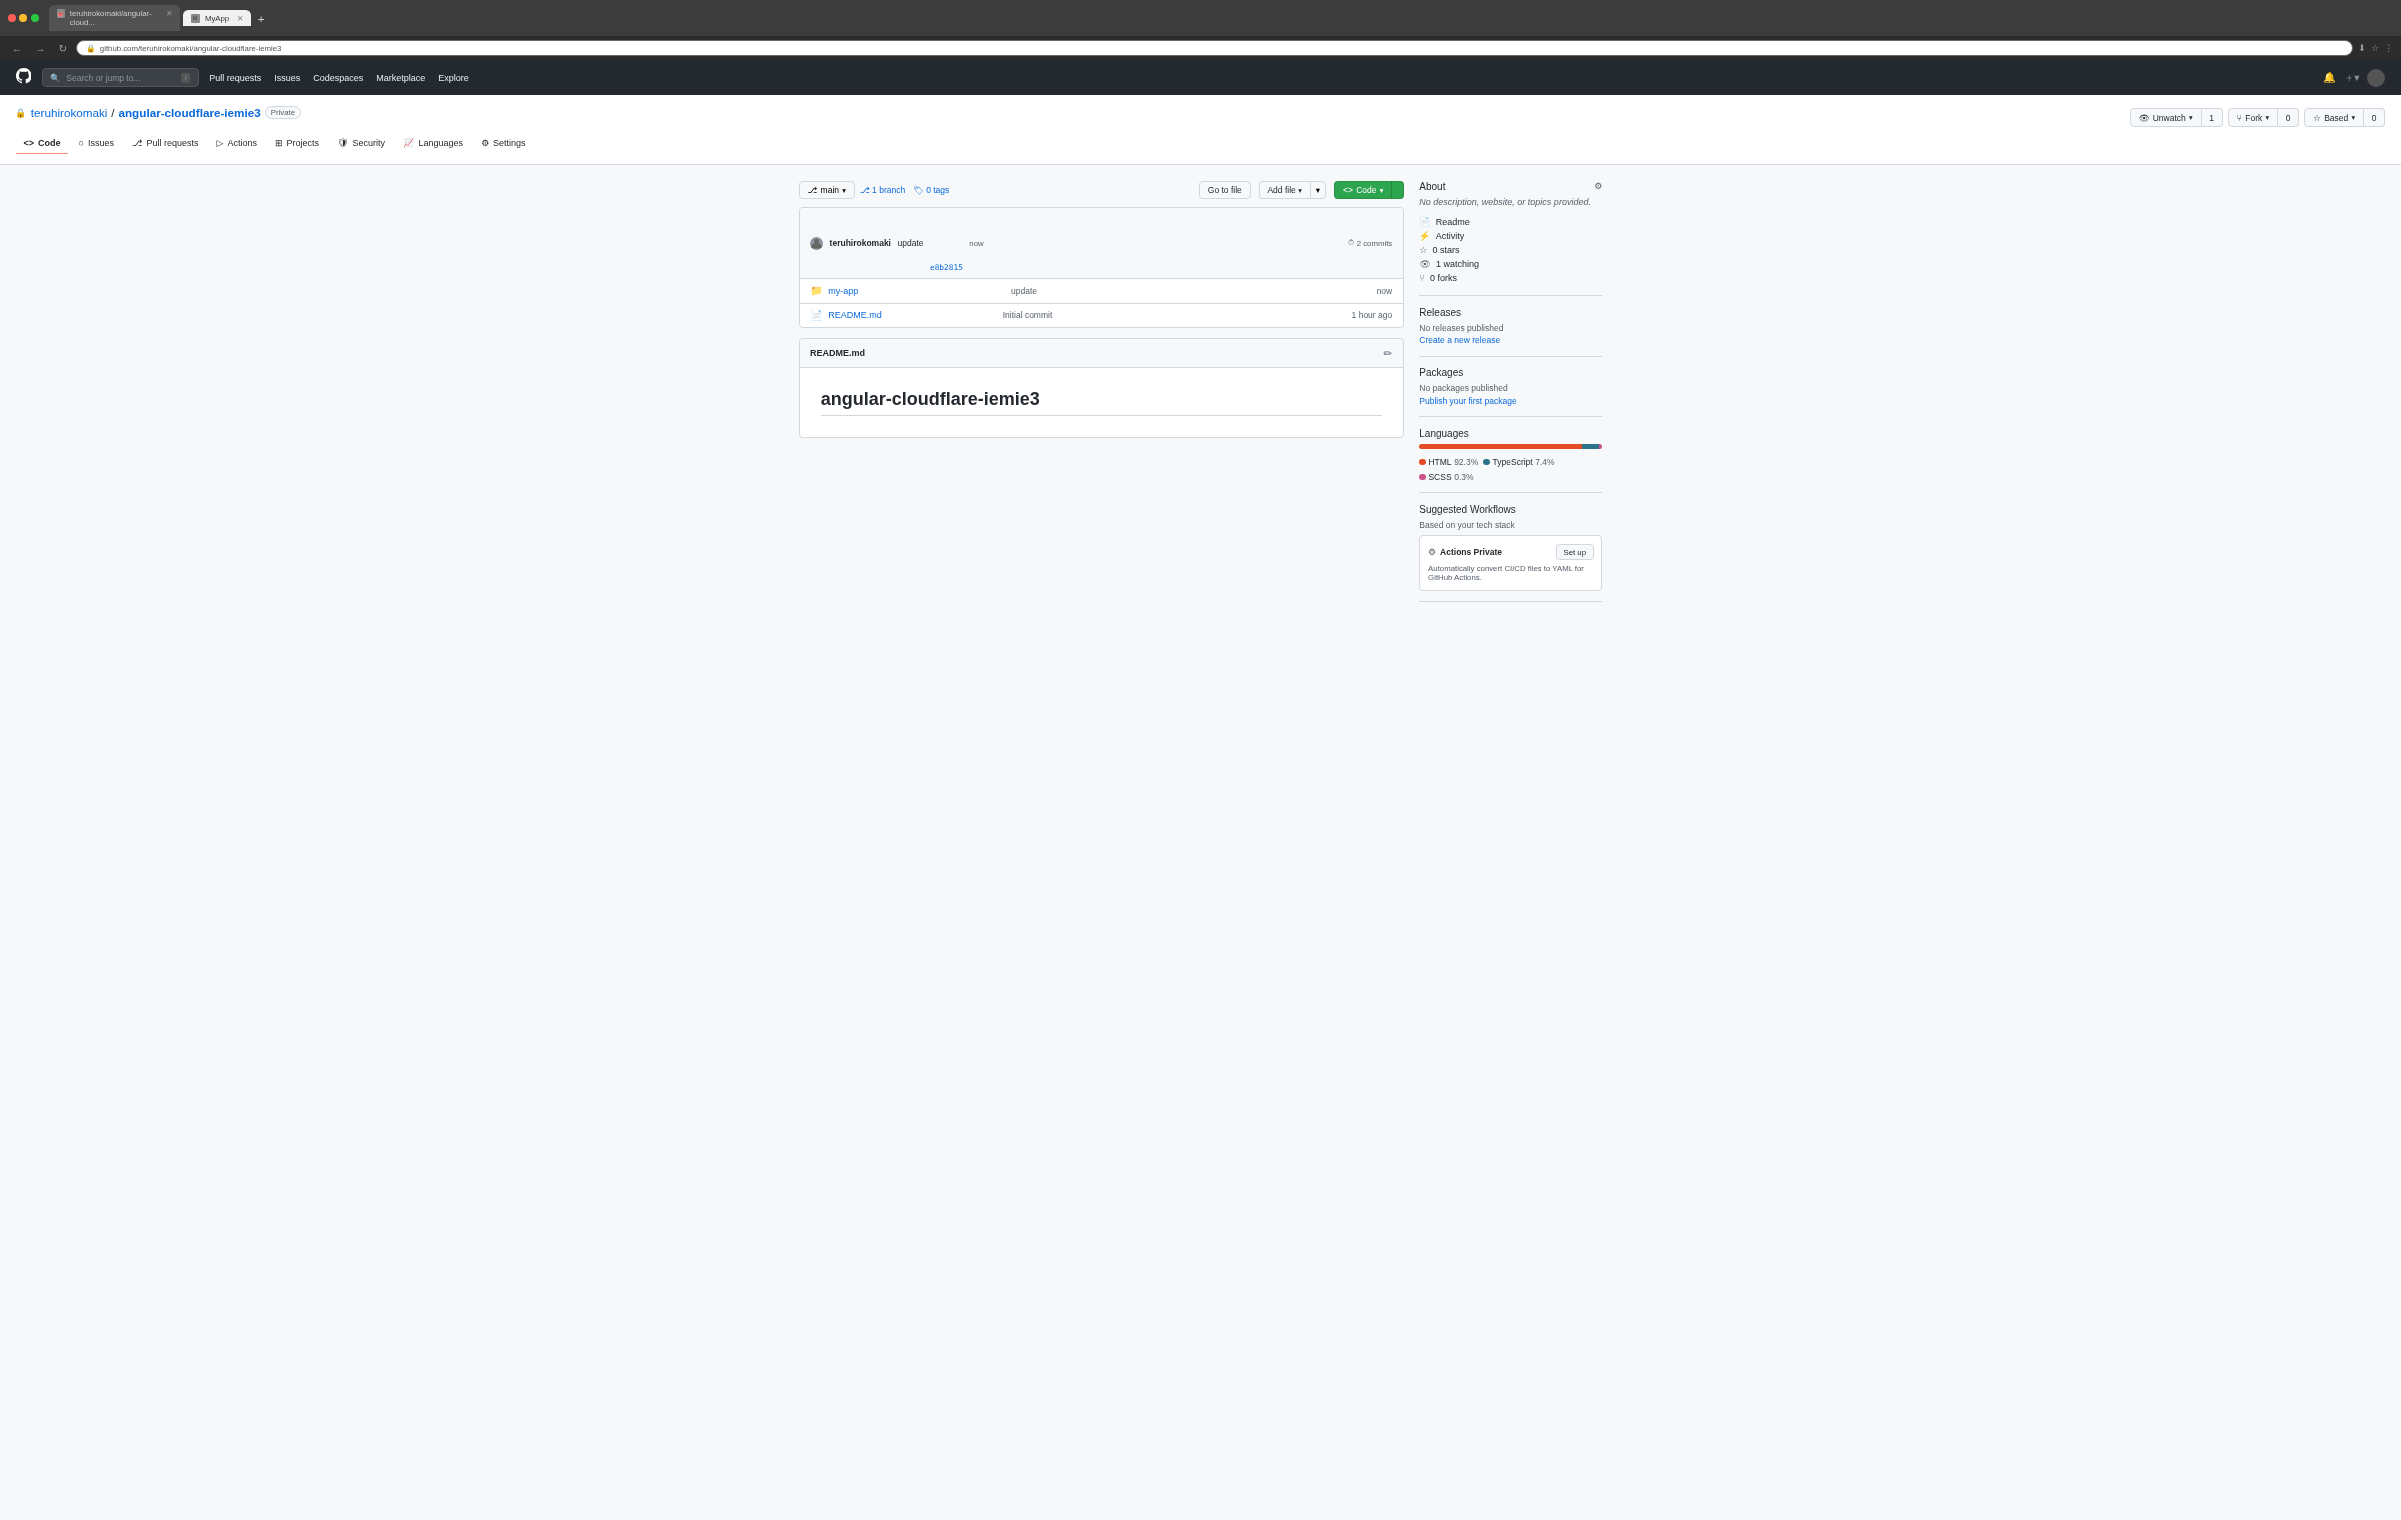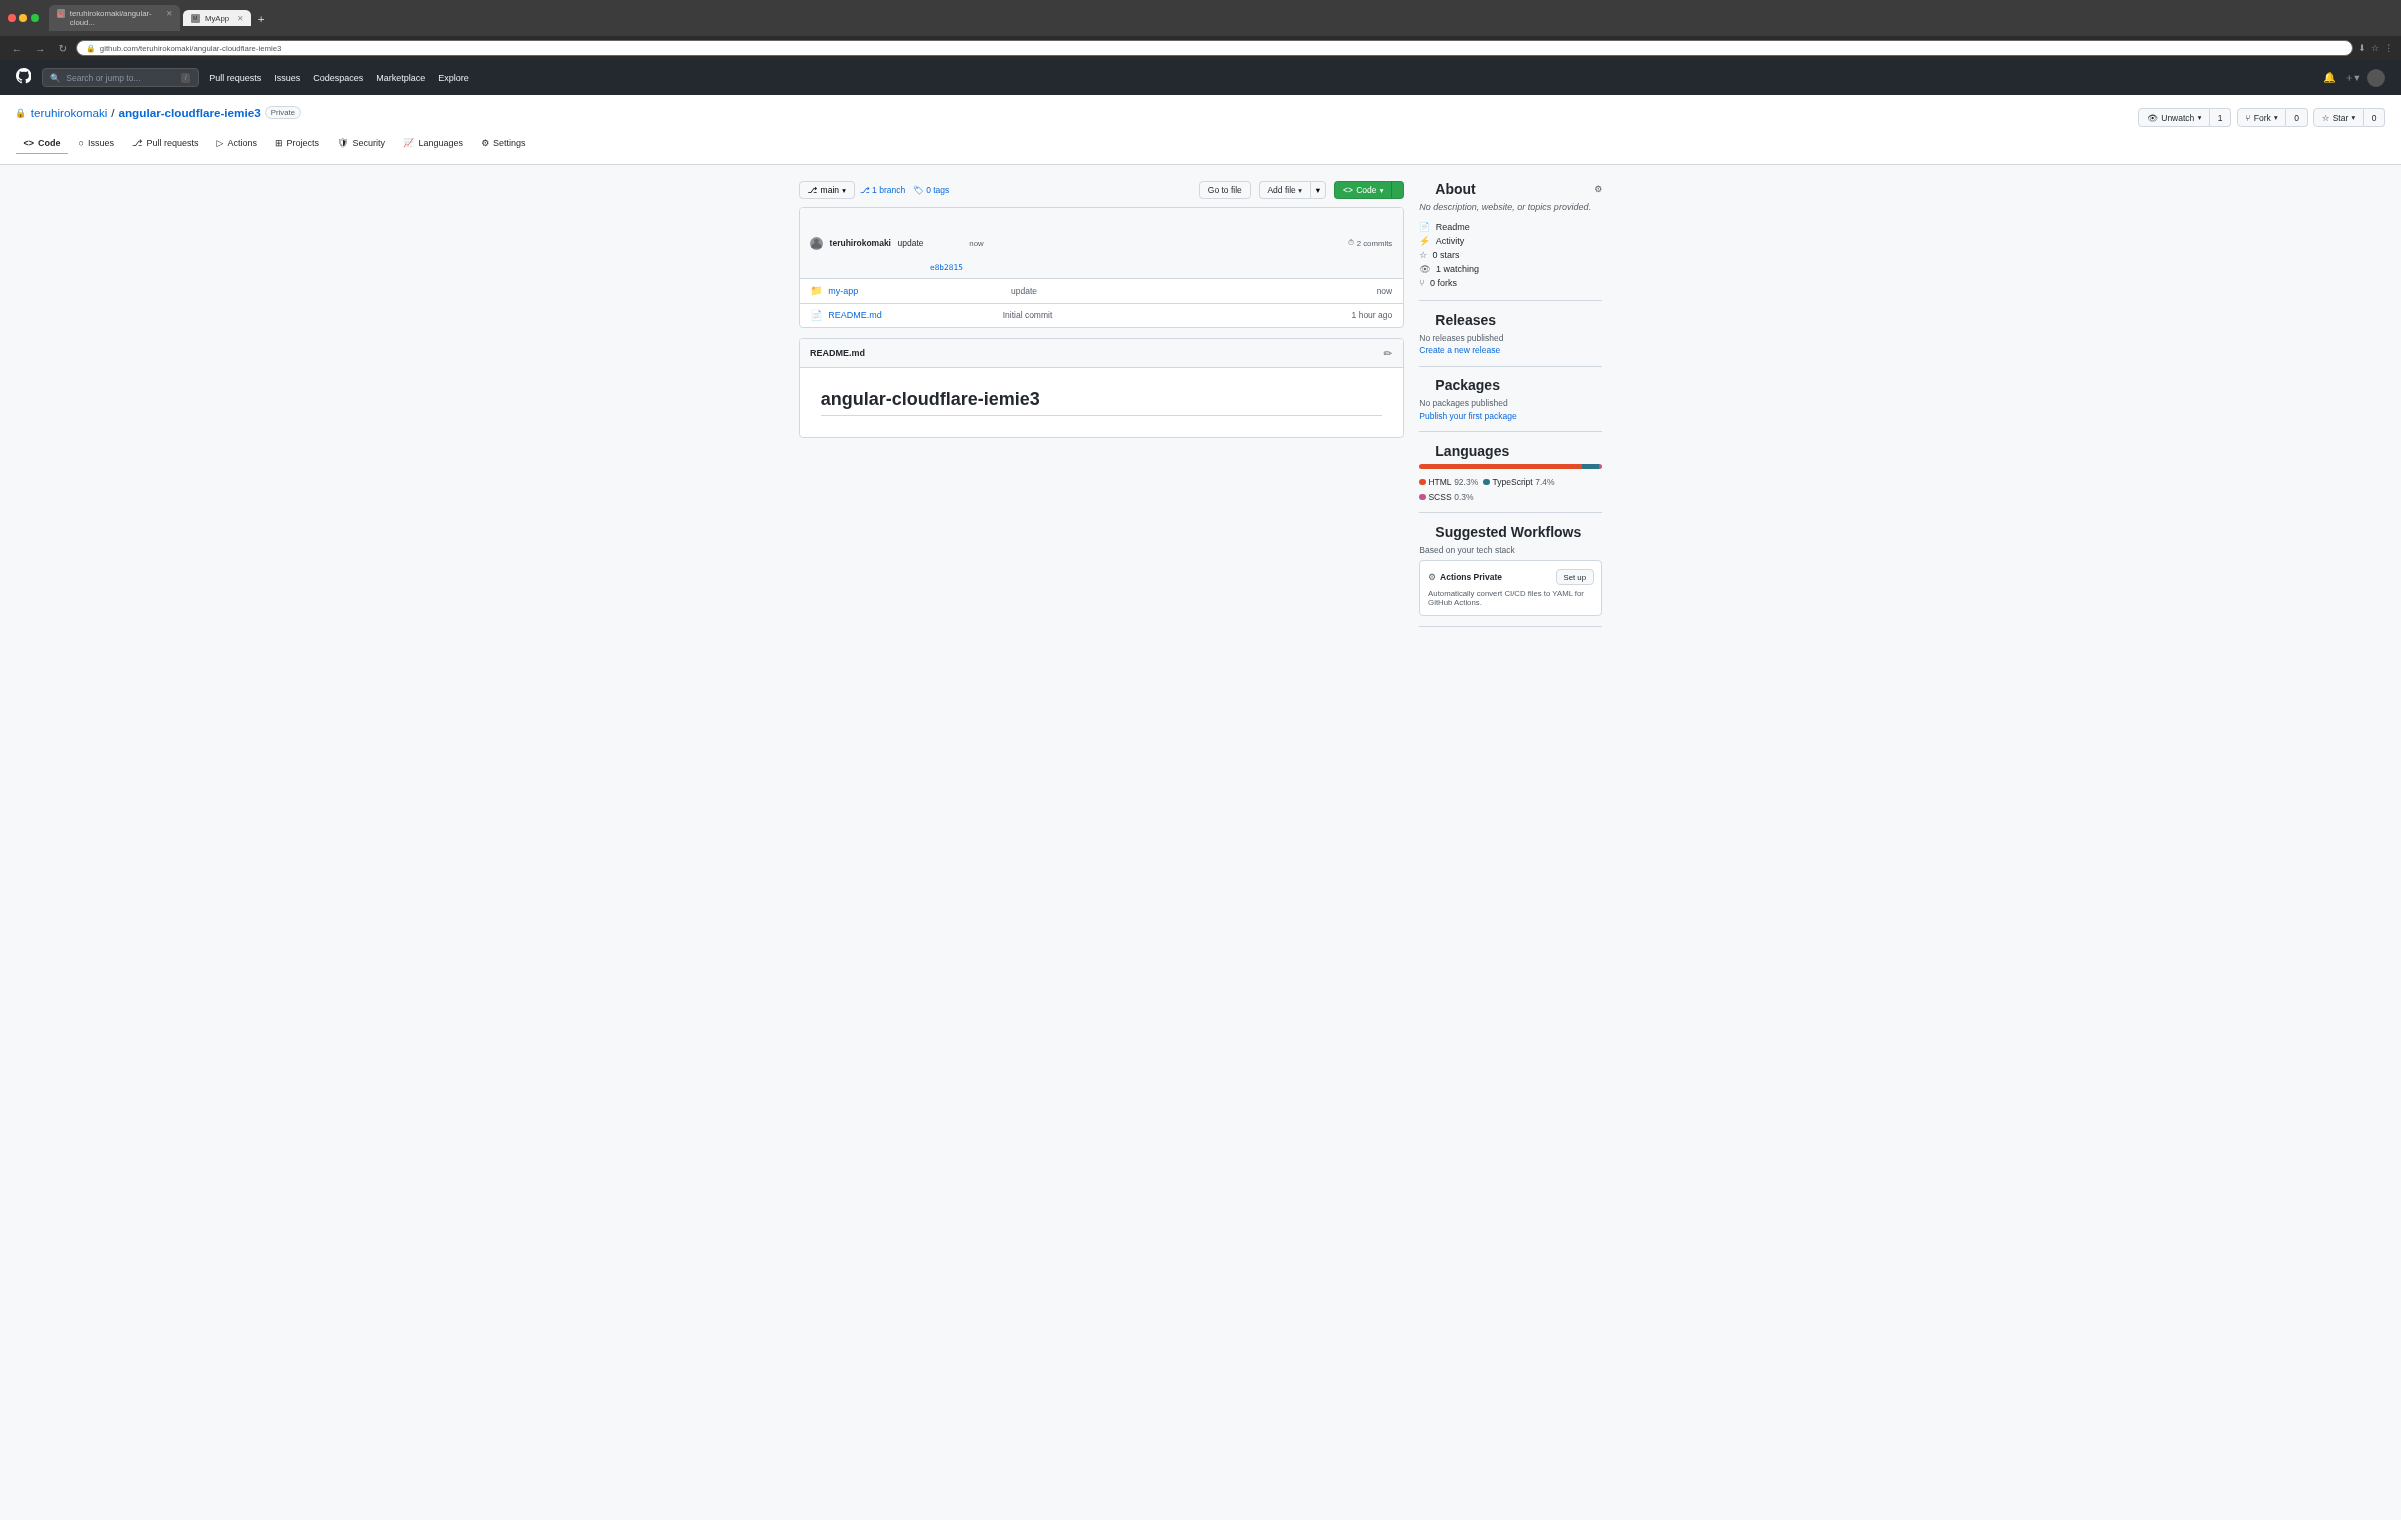--- a/index.html
+++ b/index.html
@@ -81,21 +81,21 @@
     .readme-box { border: 0.7px solid #d0d7de; border-radius: 3.9px; background: #fff; overflow: hidden; }
     .readme-header { display: flex; align-items: center; justify-content: space-between; padding: 7.8px 10.4px; background: #f6f8fa; border-bottom: 0.7px solid #d0d7de; font-size: 9px; font-weight: 600; }
     .readme-content { padding: 21px; }
     .readme-content h1 { font-size: 18px; font-weight: 600; border-bottom: 0.7px solid #d0d7de; padding-bottom: 5.2px; }
     .edit-btn { color: #57606a; cursor: pointer; background: none; border: none; font-size: 10.4px; }
 
     
     .sidebar-section { border-bottom: 0.7px solid #d0d7de; padding: 10.4px 0; }
     .sidebar-section:first-child { padding-top: 0; }
     .sidebar-section-header { display: flex; align-items: center; justify-content: space-between; margin-bottom: 5.2px; }
-    .sidebar-section-title { font-weight: 700; font-size: 14px; margin-left: 16px; }
+    .sidebar-section-title { font-weight: 400; font-size: 10px; }
     .sidebar-gear { color: #57606a; cursor: pointer; background: none; border: none; font-size: 9px; }
     .sidebar-about-text { color: #57606a; font-size: 9px; font-style: italic; }
     .sidebar-link { display: flex; align-items: center; gap: 5.2px; color: #24292f; font-size: 9px; text-decoration: none; padding: 2px 0; cursor: pointer; }
     .sidebar-link-icon { color: #57606a; }
     .sidebar-stat { display: flex; align-items: center; gap: 5.2px; color: #24292f; font-size: 9px; padding: 2px 0; }
     .sidebar-stat-icon { color: #57606a; }
     .no-releases { color: #57606a; font-size: 8.5px; margin-bottom: 2.6px; }
     .sidebar-create-link { color: #0969da; text-decoration: none; font-size: 8.5px; cursor: pointer; }
     .no-packages { color: #57606a; font-size: 8.5px; margin-bottom: 2.6px; }
 
@@ -201,21 +201,21 @@
         <button class="repo-action-btn" style="border-radius:3.9px 0 0 3.9px;">
           <span>⑂</span>
           <span>Fork</span>
           <span style="font-size:7.2px;">▾</span>
         </button>
         <button class="repo-action-btn" style="border-left:none;border-radius:0 3.9px 3.9px 0;">0</button>
       </div>
       <div style="display:flex;align-items:center;gap:0;">
         <button class="repo-action-btn" style="border-radius:3.9px 0 0 3.9px;">
           <span>☆</span>
-          <span>Star</span>
+          <span>Based</span>
           <span style="font-size:7.2px;">▾</span>
         </button>
         <button class="repo-action-btn" style="border-left:none;border-radius:0 3.9px 3.9px 0;">0</button>
       </div>
     </div>
   </div>
   <nav class="repo-nav">
     <a class="repo-nav-item active">
       <span>&lt;&gt;</span>
       <span>Code</span>

